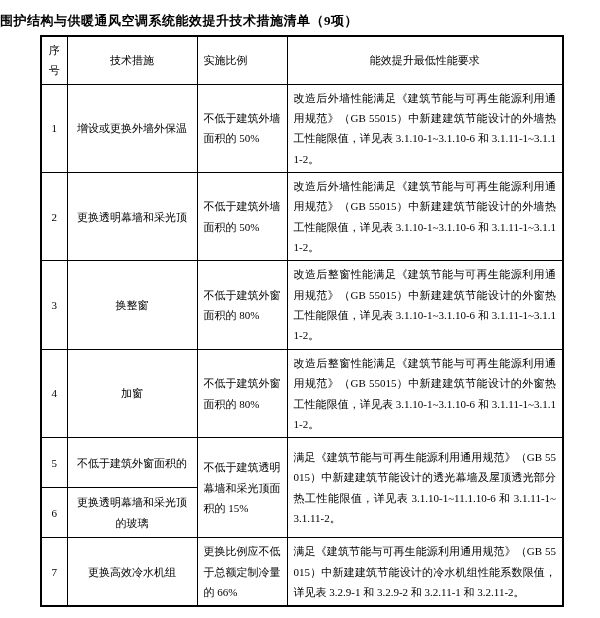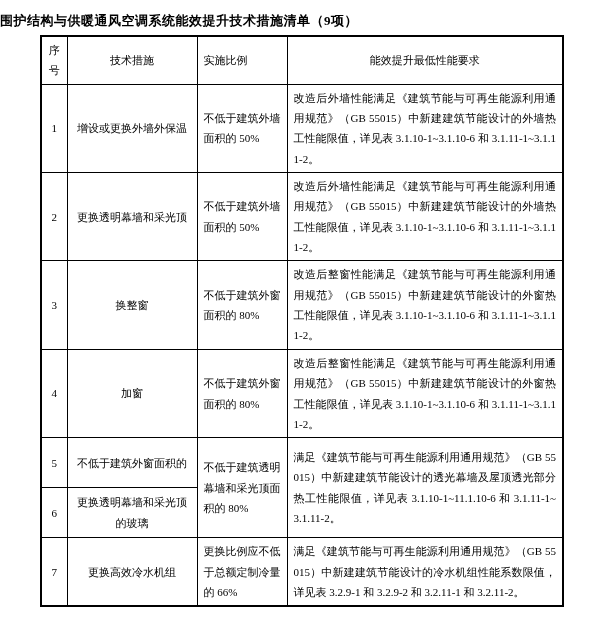--- a/index.html
+++ b/index.html
@@ -112,21 +112,21 @@
       </tr>
       <tr class="data-row">
         <td class="c-num">4</td>
         <td class="c-measure">加窗</td>
         <td class="c-ratio">不低于建筑外窗面积的 80%</td>
         <td class="c-req">改造后整窗性能满足《建筑节能与可再生能源利用通用规范》（GB 55015）中新建建筑节能设计的外窗热工性能限值，详见表 3.1.10-1~3.1.10-6 和 3.1.11-1~3.1.11-2。</td>
       </tr>
       <tr class="data-row">
         <td class="c-num">5</td>
         <td class="c-measure">不低于建筑外窗面积的</td>
-        <td class="c-ratio" rowspan="2">不低于建筑透明幕墙和采光顶面积的 80%</td>
+        <td class="c-ratio" rowspan="2">不低于建筑透明幕墙和采光顶面积的 15%</td>
         <td class="c-req" rowspan="2">满足《建筑节能与可再生能源利用通用规范》（GB 55015）中新建建筑节能设计的透光幕墙及屋顶透光部分热工性能限值，详见表 3.1.10-1~11.1.10-6 和 3.1.11-1~3.1.11-2。</td>
       </tr>
       <tr class="data-row">
         <td class="c-num">6</td>
         <td class="c-measure">更换透明幕墙和采光顶的玻璃</td>
       </tr>
       <tr class="data-row">
         <td class="c-num">7</td>
         <td class="c-measure">更换高效冷水机组</td>
         <td class="c-ratio">更换比例应不低于总额定制冷量的 66%</td>

